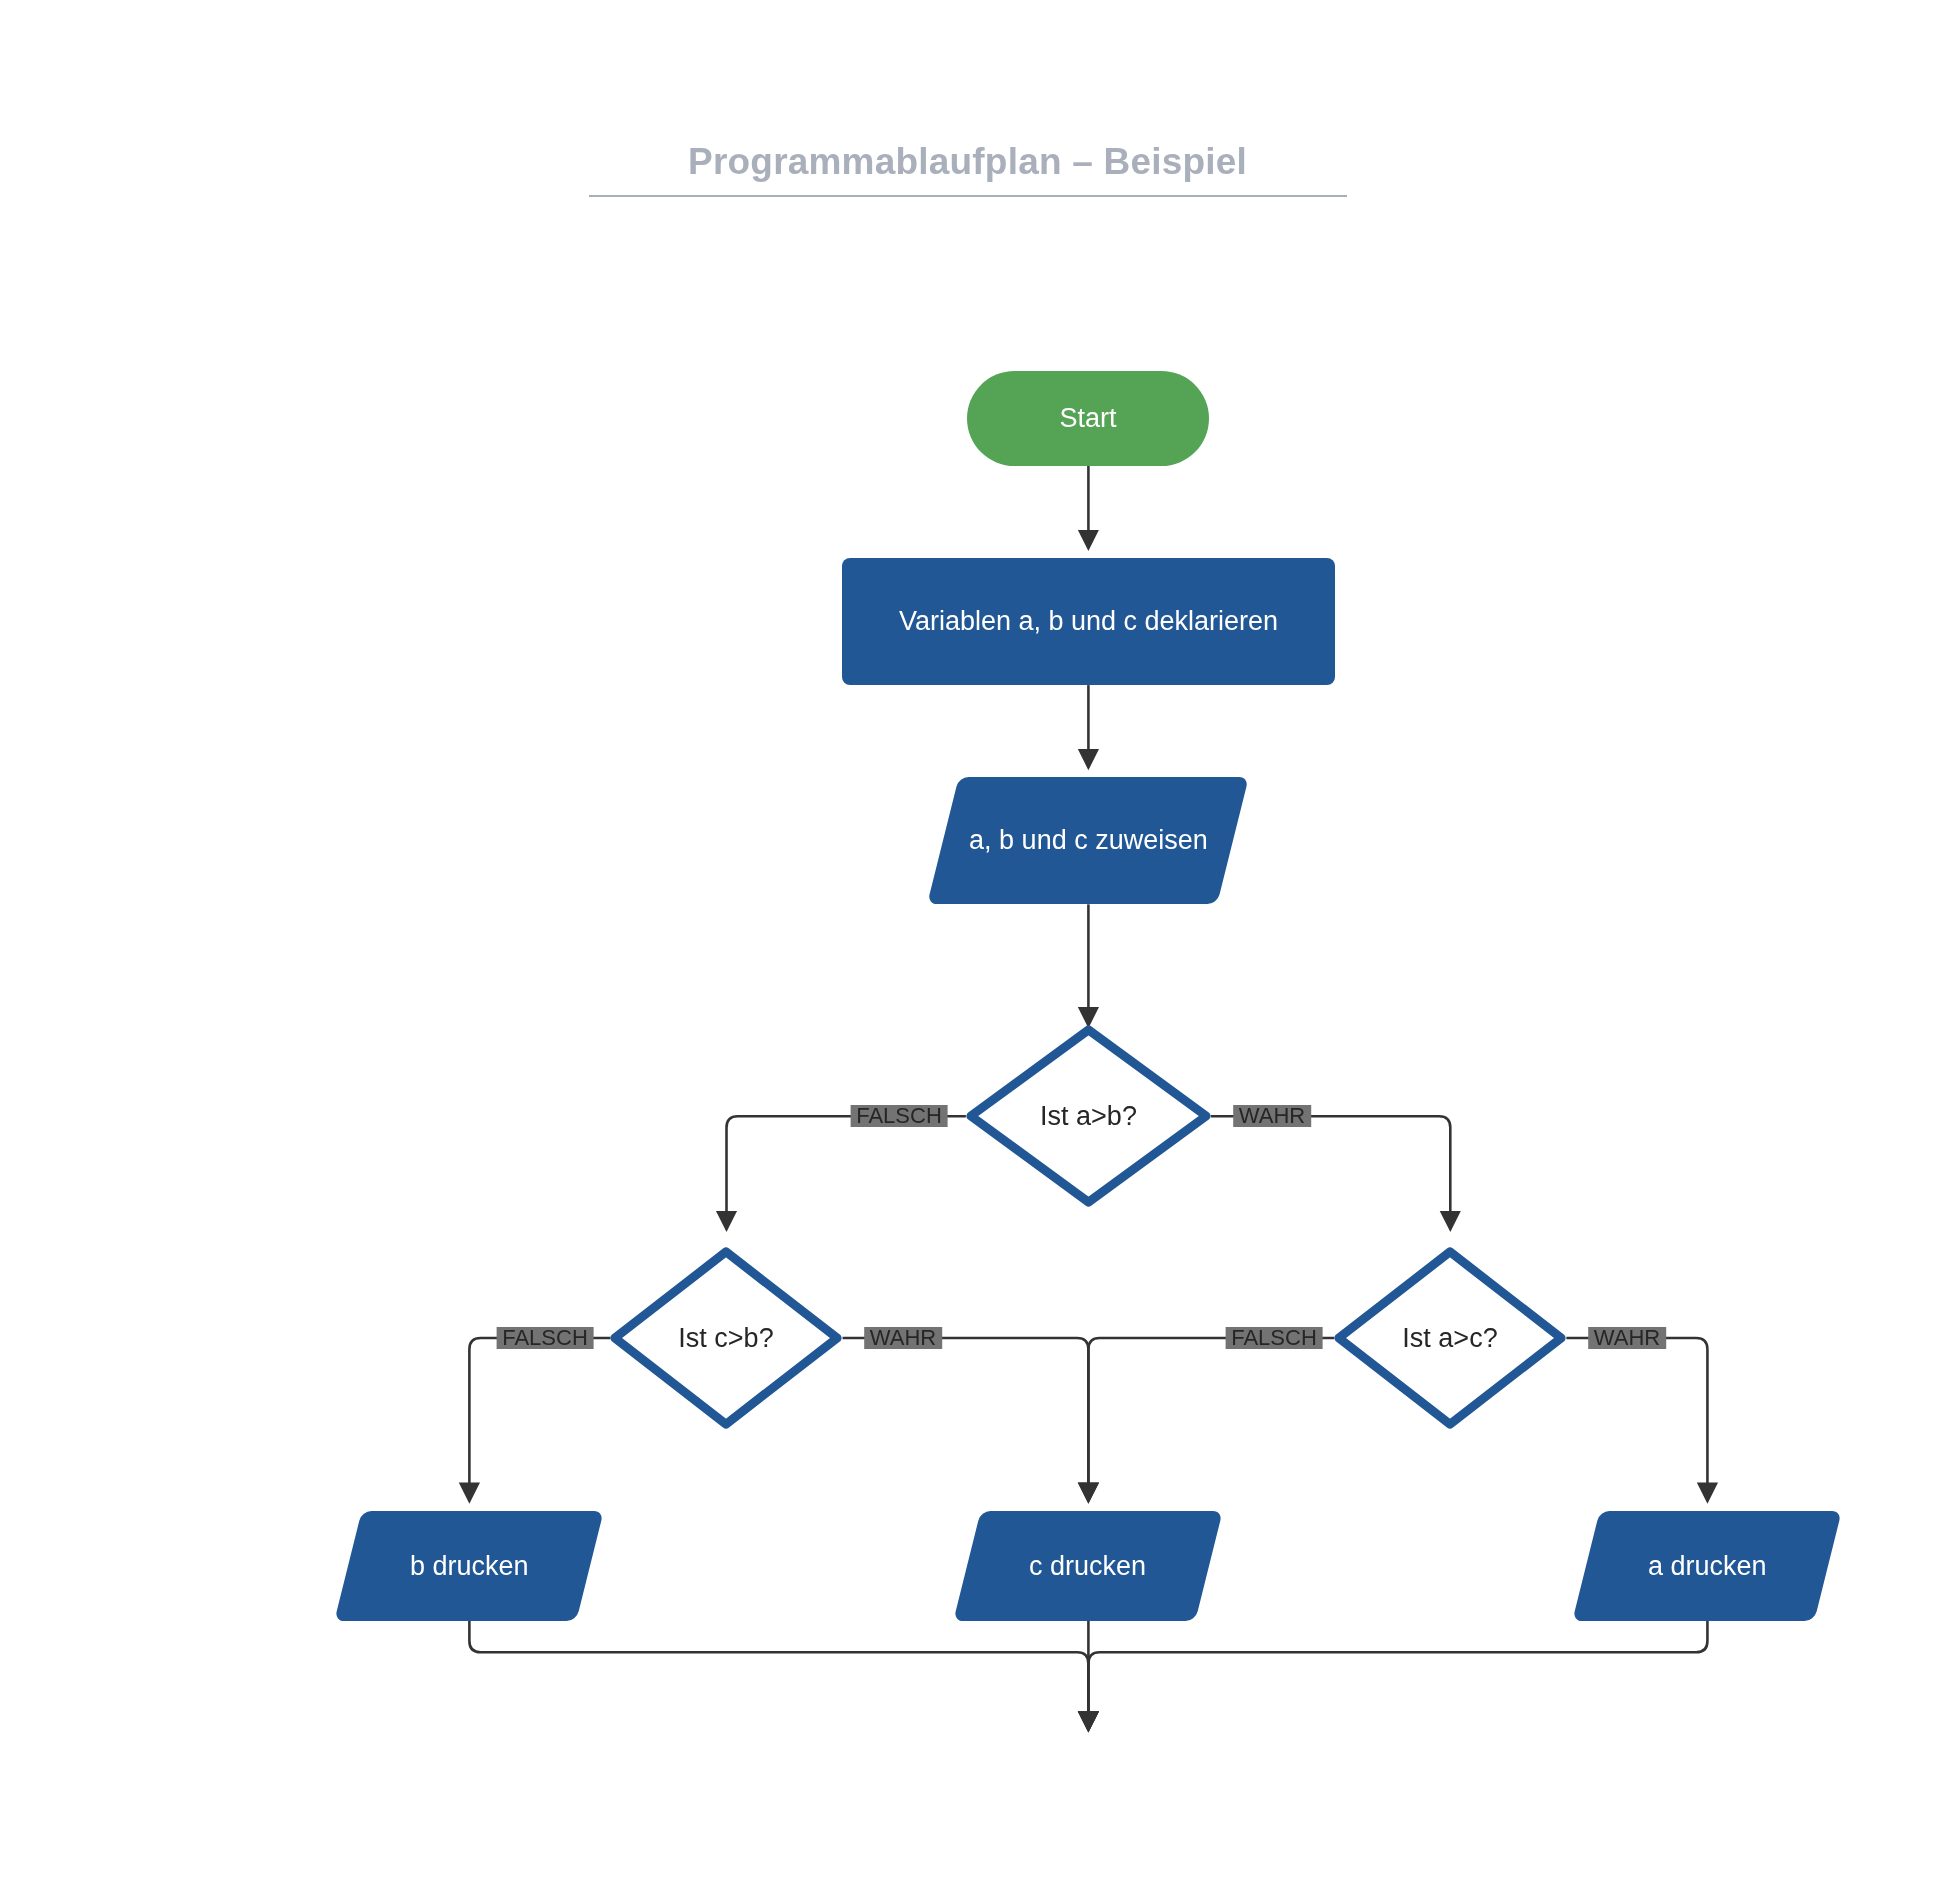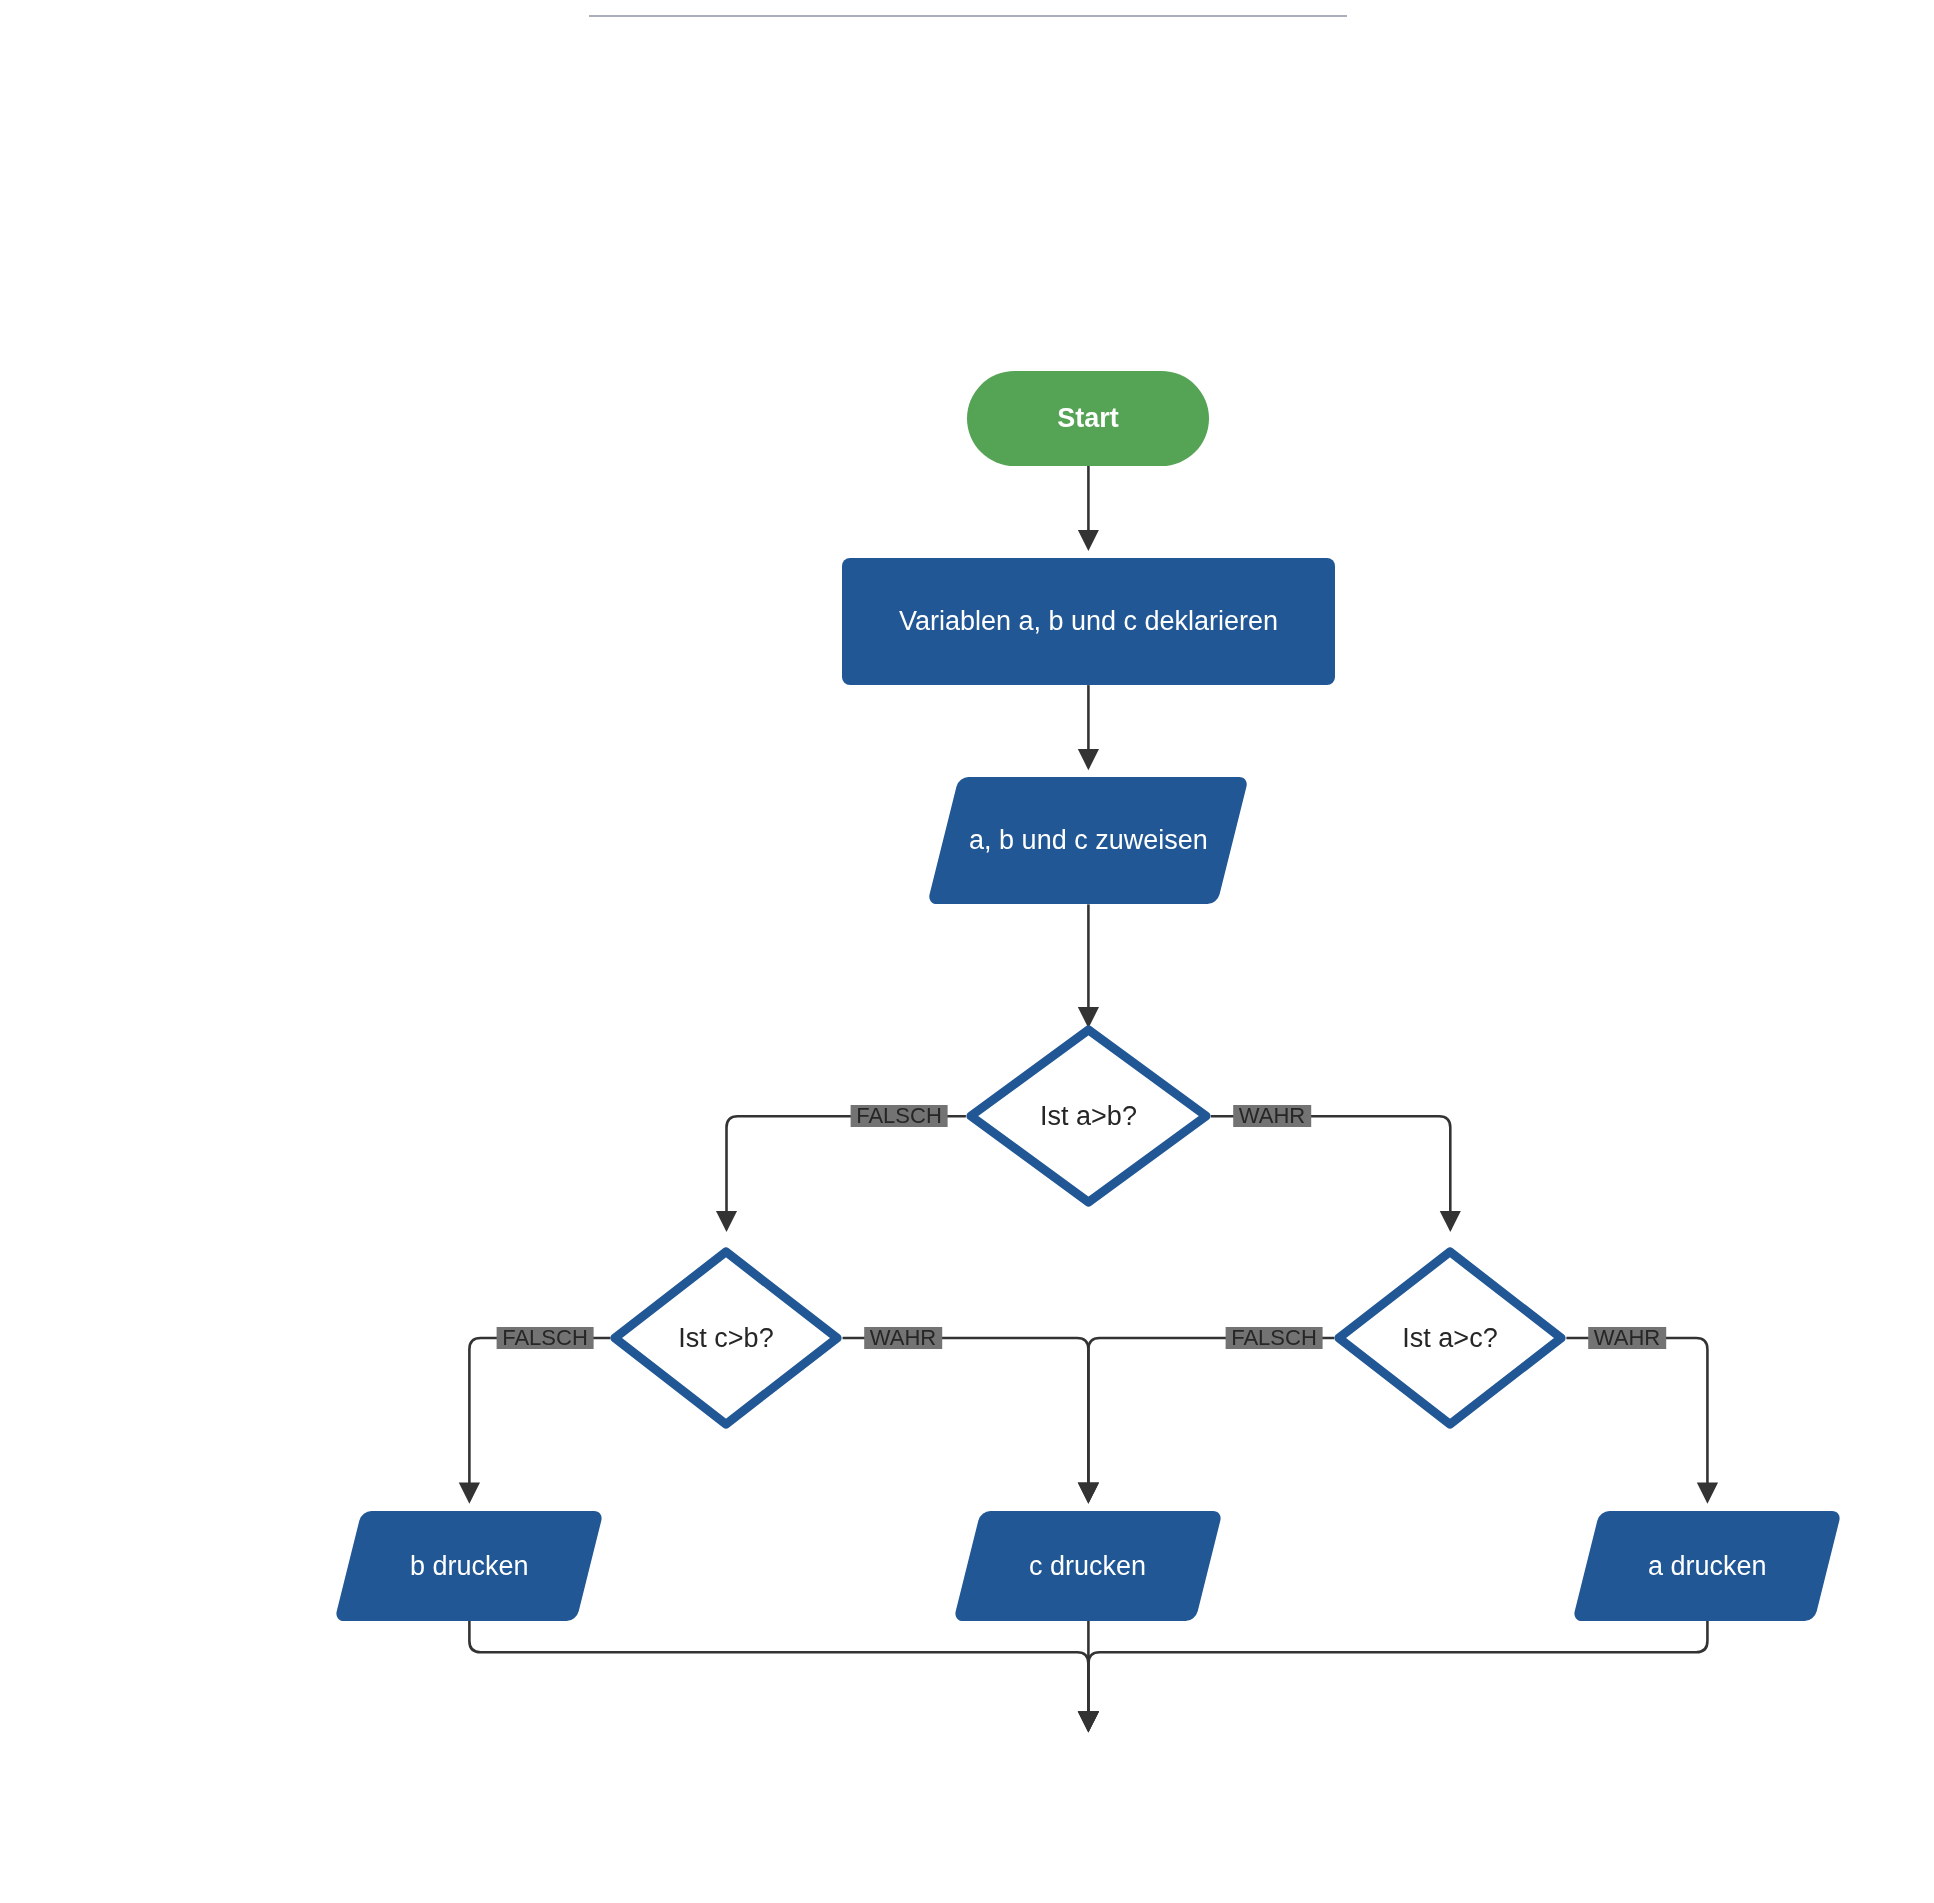--- a/index.html
+++ b/index.html
@@ -131,20 +131,21 @@
     white-space: nowrap;
     line-height: 1;
     transform: translate(-50%, -50%);
     user-select: none;
   }
 </style>
 </head>
 <body>
 
 <div id="header">
+  <h1 id="doc-title">Programmablaufplan – Beispiel</h1>
   <div id="title-rule"></div>
 </div>
 
 <div id="diagram">
 
   <svg id="edges" viewBox="0 0 2400 2361" width="1935" height="1903">
     <defs>
       <marker id="arrow" viewBox="0 0 12 12" refX="9.5" refY="6" markerWidth="9" markerHeight="9" orient="auto-start-reverse">
         <path d="M 0 0.5 L 11 6 L 0 11.5 z" fill="#333333"></path>
       </marker>
@@ -171,21 +172,21 @@
       <path d="M 1943 1660 L 2104 1660 Q 2118 1660 2118 1674 L 2118 1862" marker-end="url(#arrow)"></path>
 
       <path d="M 582 2010 L 582 2036 Q 582 2050 596 2050 L 1336 2050 Q 1350 2050 1350 2064 L 1350 2146" marker-end="url(#arrow)"></path>
 
       <path d="M 1350 2010 L 1350 2146" marker-end="url(#arrow)"></path>
 
       <path d="M 2118 2010 L 2118 2036 Q 2118 2050 2104 2050 L 1364 2050 Q 1350 2050 1350 2064 L 1350 2146" marker-end="url(#arrow)"></path>
     </g>
   </svg>
 
-  <div class="node terminator start" style="left:967px; top:371px; width:242px; height:95px;font-weight:bold;">
+  <div class="node terminator start" style="left:967px; top:371px; width:242px; height:95px;">
     <span>Start</span>
   </div>
 
   <div class="node process" style="left:842px; top:558px; width:493px; height:127px;justify-content:center;">
     <span>Variablen a, b und c deklarieren</span>
   </div>
 
   <div class="node data" style="left:943px; top:777px; width:290px; height:127px;">
     <span>a, b und c zuweisen</span>
   </div>

